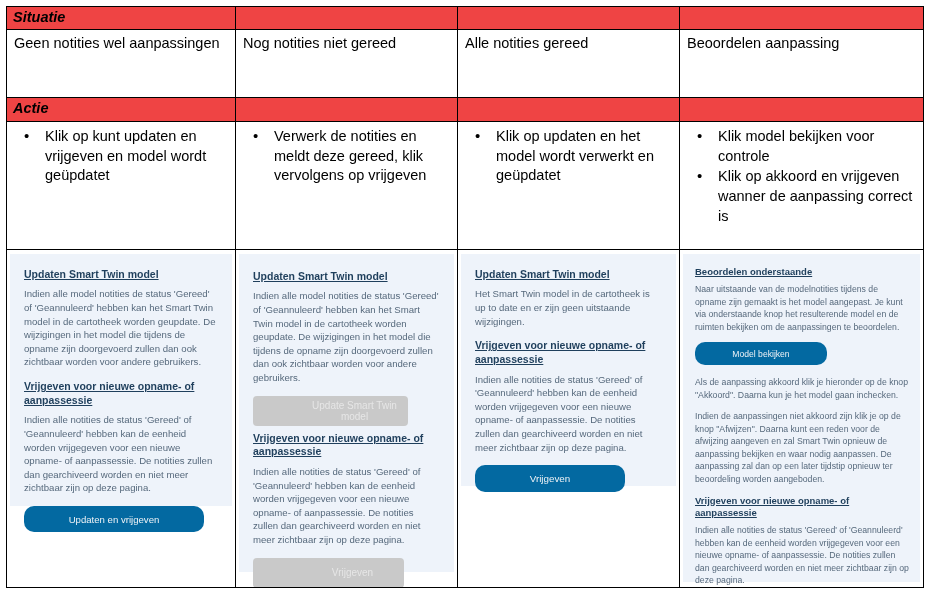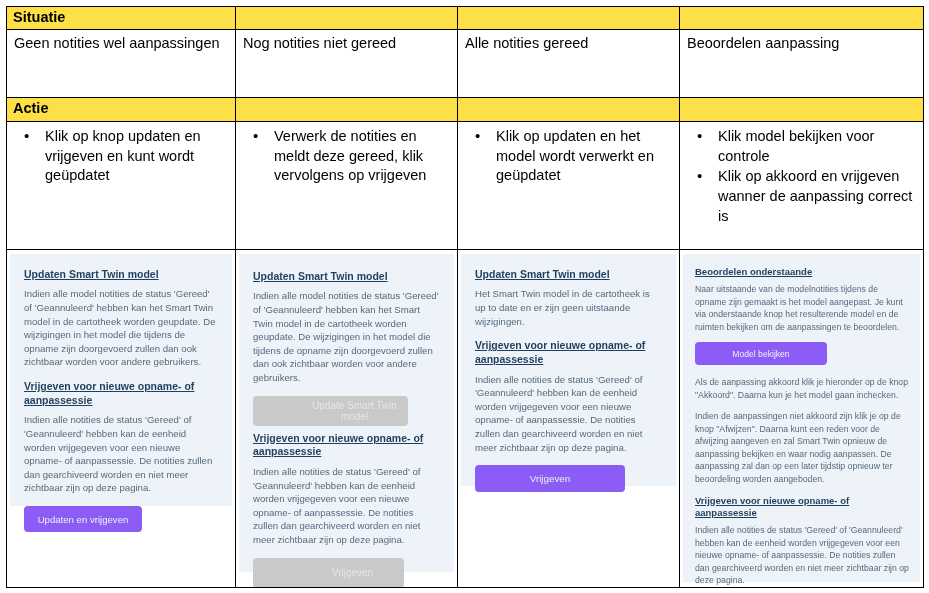--- a/index.html
+++ b/index.html
@@ -28,22 +28,23 @@
     vertical-align: top;
     padding: 0;
   }
   col.c1 { width: 229px; }
   col.c2 { width: 222px; }
   col.c3 { width: 222px; }
   col.c4 { width: 244px; }
 
   
   tr.section-row td {
-    background: #fde047;
+    background: #ef4444;
     height: 22px;
+    font-style: italic;
   }
   .section-label {
     font-weight: bold;
     font-size: 14.5px;
     color: #000;
     padding: 2px 6px 3px 6px;
     line-height: 1.2;
   }
 
   
@@ -118,31 +119,32 @@
   .btn {
     display: block;
     border: none;
     border-radius: 4px;
     font-family: "Liberation Sans", sans-serif;
     text-align: center;
     cursor: pointer;
     padding: 0;
   }
   .btn-primary {
-    background: #8b5cf6;
+    background: #0369a1;
     color: #eef2f6;
+    border-radius: 10px;
   }
   .btn-disabled {
     background: #c9c9c9;
     color: #e6e6e6;
     cursor: default;
     padding-left: 48px;
   }
 
-  .btn-w1 { width: 118px; height: 26px; font-size: 9.6px; margin-top: 3px; }
+  .btn-w1 { width: 180px; height: 26px; font-size: 9.6px; margin-top: 3px; }
   .btn-w2 { width: 155px; height: 30px; font-size: 10px; }
   .btn-w3 { width: 151px; height: 30px; font-size: 10px; }
   .btn-w4 { width: 150px; height: 27px; font-size: 9.8px; }
   .btn-w5 { width: 132px; height: 23px; font-size: 8.6px; margin: 2px 0 11px 0; }
 
   .spacer-sm { height: 6px; }
 </style>
 </head>
 <body>
 
@@ -185,21 +187,21 @@
           <div class="section-label">Actie</div>
         </td>
         <td></td>
         <td></td>
         <td></td>
       </tr>
 
       <tr class="action-row">
         <td>
           <ul class="bullets">
-            <li>Klik op knop updaten en vrijgeven en kunt wordt geüpdatet</li>
+            <li>Klik op kunt updaten en vrijgeven en model wordt geüpdatet</li>
           </ul>
         </td>
         <td>
           <ul class="bullets">
             <li>Verwerk de notities en meldt deze gereed, klik vervolgens op vrijgeven</li>
           </ul>
         </td>
         <td>
           <ul class="bullets">
             <li>Klik op updaten en het model wordt verwerkt en geüpdatet</li>

